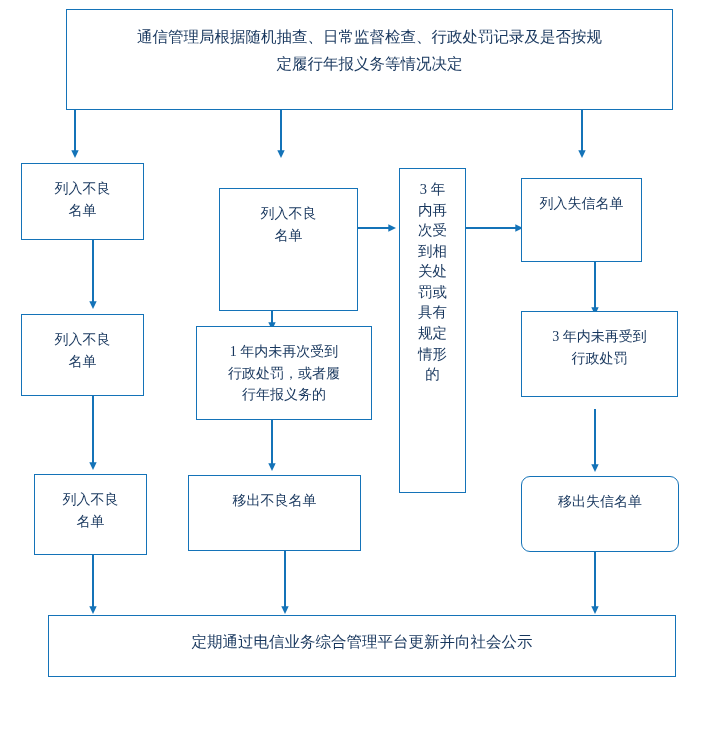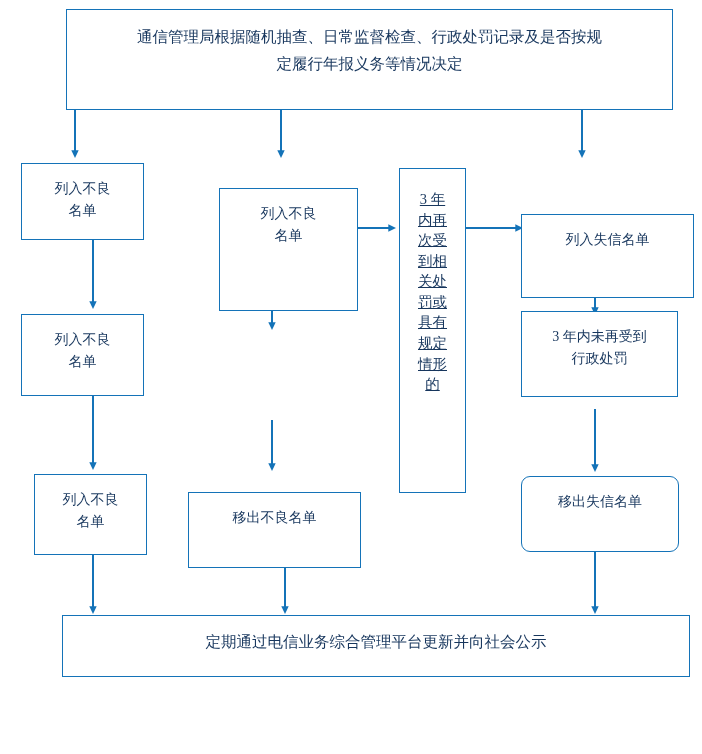--- a/index.html
+++ b/index.html
@@ -37,24 +37,23 @@
     line-height: 1.55;
     text-align: center;
     white-space: pre-line;
     padding-top: 8px;
   }
   .node.pad-top-lg { padding-top: 14px; }
   .node.narrow {
     font-size: 14.5px;
     line-height: 1.42;
     letter-spacing: 0px;
-    padding-top: 20px;
+    padding-top: 10px;
     padding-left: 2px;
     padding-right: 2px;
-    text-decoration: underline;
   }
   .node.header {
     font-size: 15.5px;
     line-height: 1.75;
     padding-top: 13px;
     padding-left: 10px;
     padding-right: 10px;
     text-align: center;
   }
   .node.bottom-bar {
@@ -105,36 +104,39 @@
 
   <div class="node pad-top-lg" style="left:21px; top:314px; width:123px; height:82px;">列入不良
 名单</div>
 
   <div class="node pad-top-lg" style="left:34px; top:474px; width:113px; height:81px;">列入不良
 名单</div>
 
   <div class="node pad-top-lg" style="left:219px; top:188px; width:139px; height:123px;">列入不良
 名单</div>
 
+  <div class="node pad-top-lg" style="left:196px; top:326px; width:176px; height:94px;">1 年内未再次受到
+行政处罚，或者履
+行年报义务的</div>
 
-  <div class="node pad-top-lg" style="left:188px; top:475px; width:173px; height:76px;margin-top:17px;">移出不良名单</div>
+  <div class="node pad-top-lg" style="left:188px; top:475px; width:173px; height:76px;">移出不良名单</div>
 
   <div class="node narrow" style="left:399px; top:168px; width:67px; height:325px;">3 年
 内再
 次受
 到相
 关处
 罚或
 具有
 规定
 情形
 的</div>
 
-  <div class="node pad-top-lg" style="left:521px; top:178px; width:173px; height:84px;margin-top:36px;">列入失信名单</div>
+  <div class="node pad-top-lg" style="left:521px; top:178px; width:121px; height:84px;">列入失信名单</div>
 
   <div class="node pad-top-lg" style="left:521px; top:311px; width:157px; height:86px;">3 年内未再受到
 行政处罚</div>
 
   <div class="node pad-top-lg" style="left:521px; top:476px; width:158px; height:76px;border-radius:9px;">移出失信名单</div>
 
-  <div class="node bottom-bar" style="left:62px; top:615px; width:628px; height:62px;">定期通过电信业务综合管理平台更新并向社会公示</div>
+  <div class="node bottom-bar" style="left:48px; top:615px; width:628px; height:62px;">定期通过电信业务综合管理平台更新并向社会公示</div>
 
 </div>
 
 </body></html>

